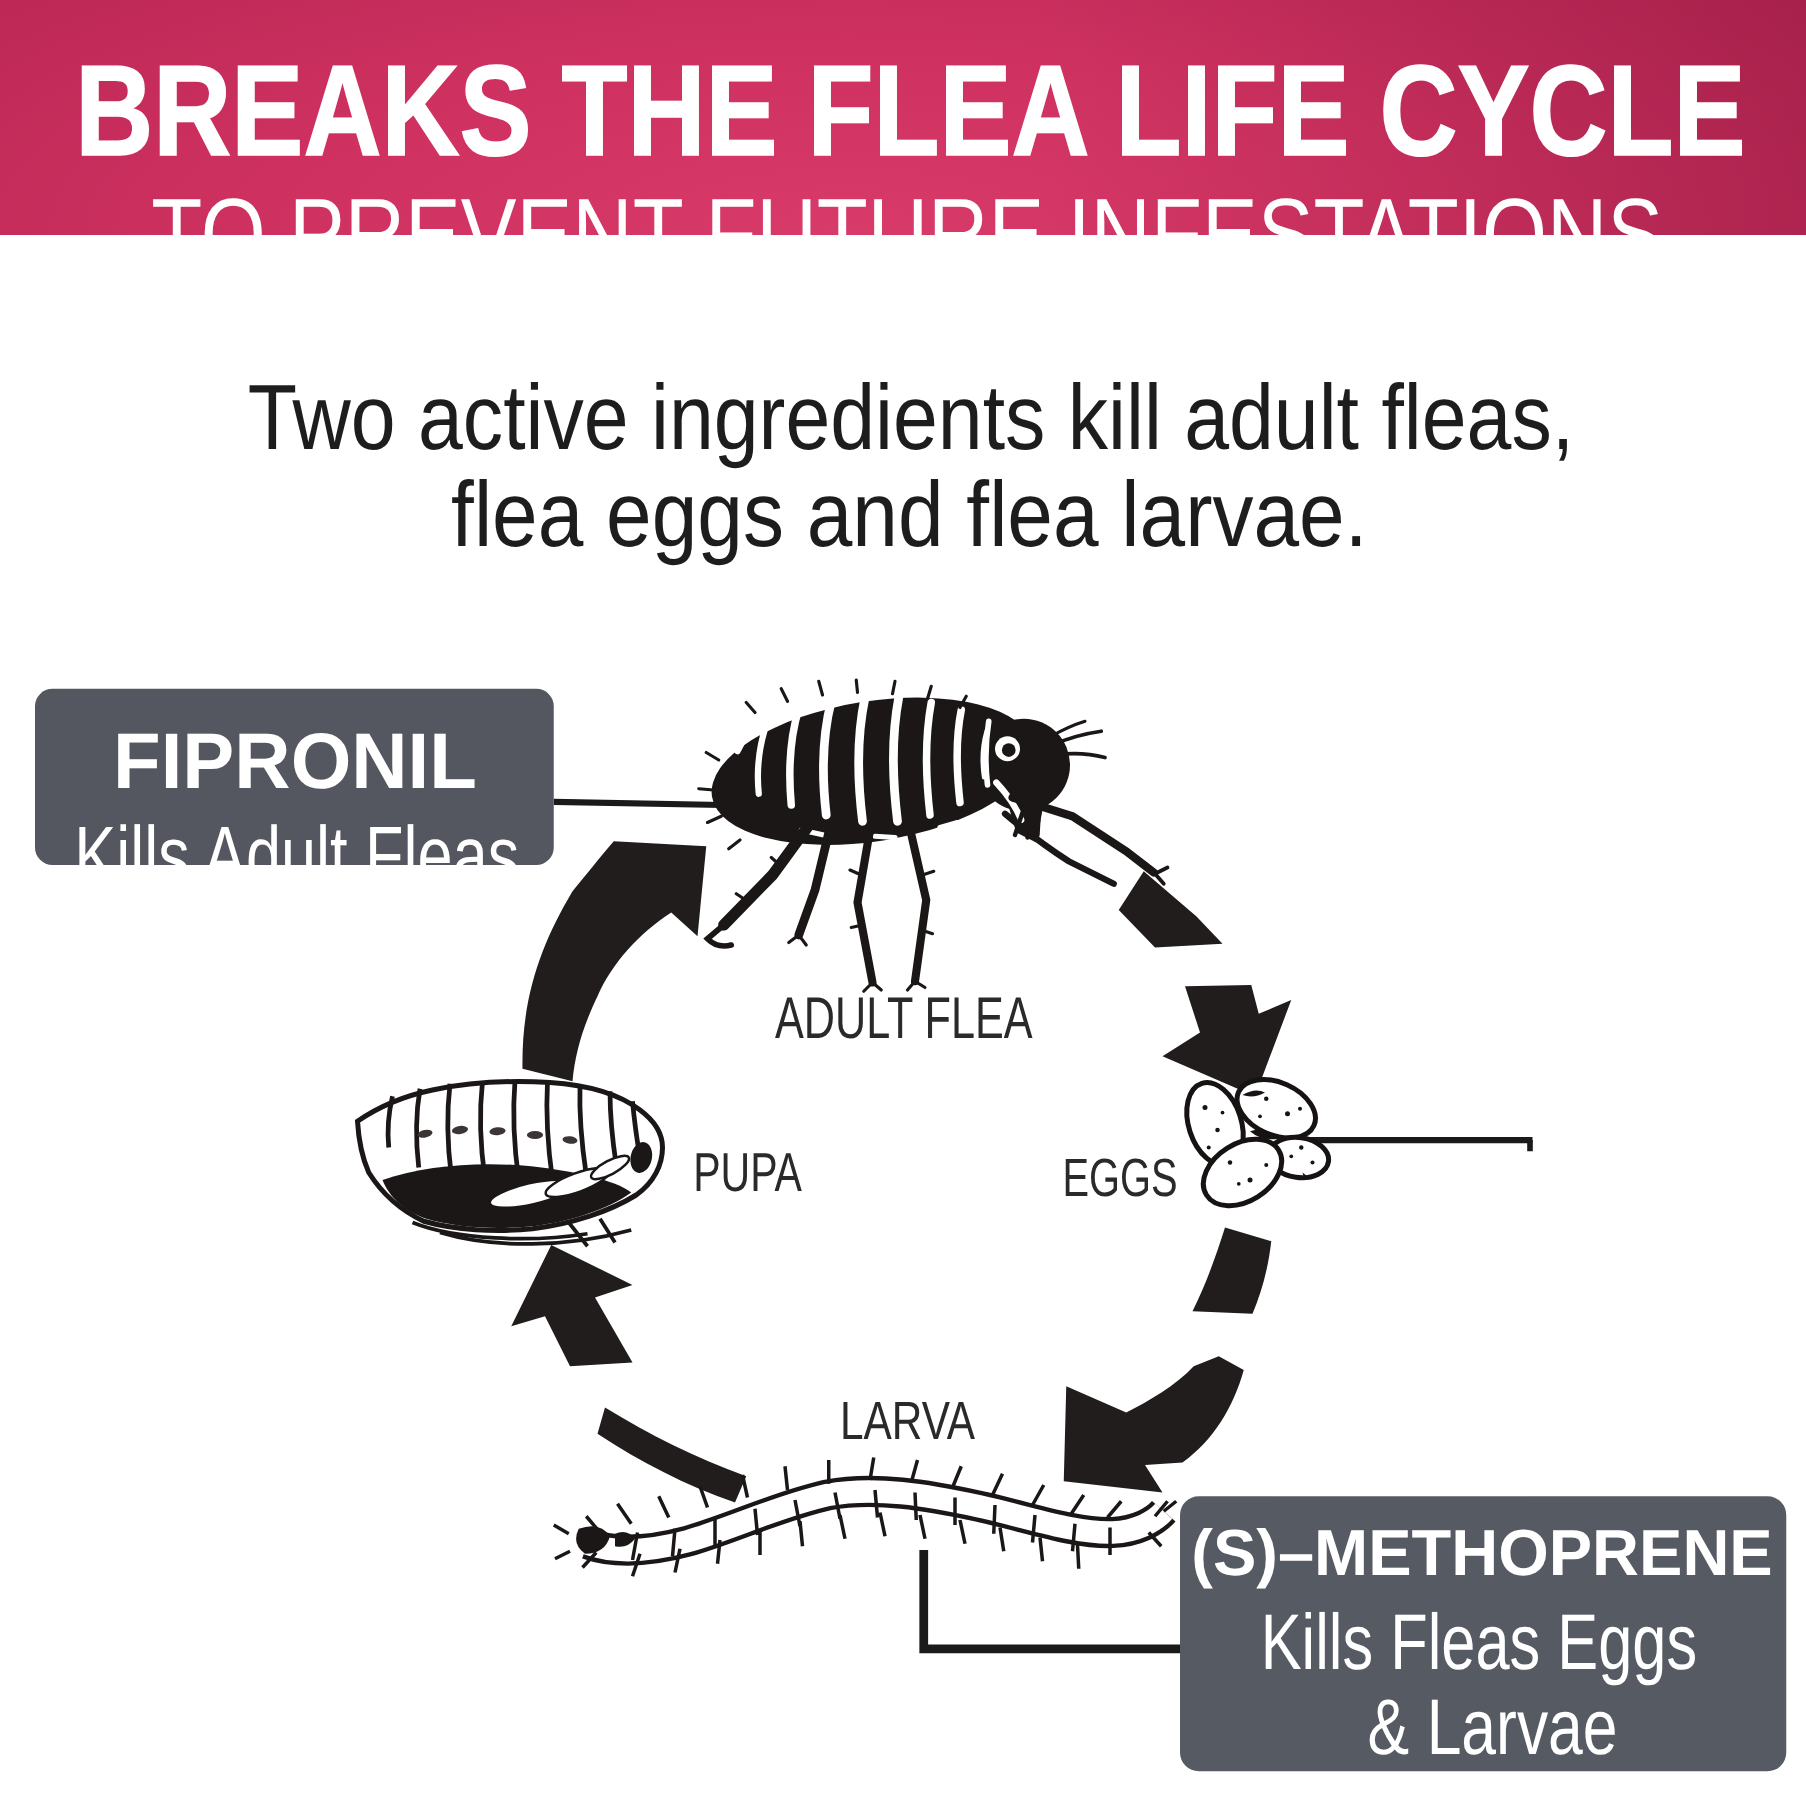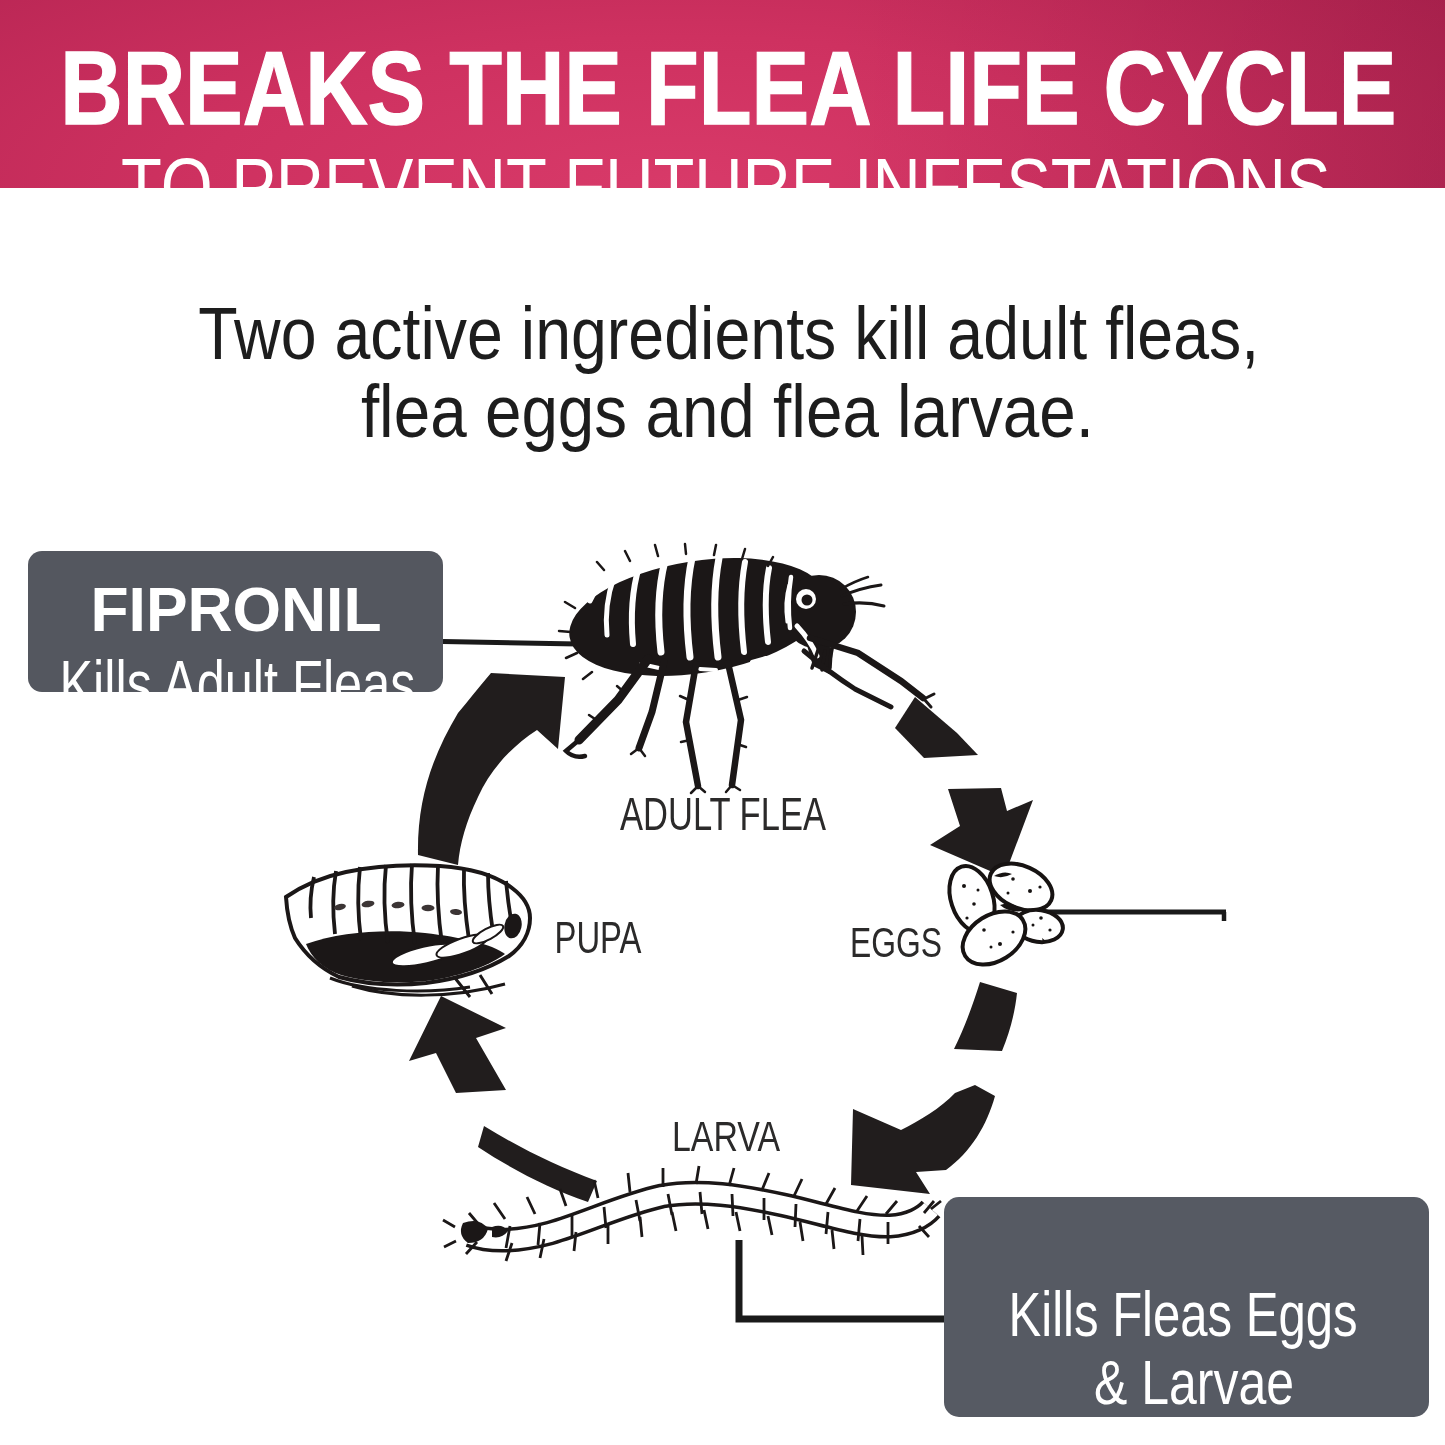--- a/index.html
+++ b/index.html
@@ -185,15 +185,16 @@
 </div>
 <div class="sub">
     <span class="l1">Two active ingredients kill adult fleas,</span>
     <span class="l2">flea eggs and flea larvae.</span>
   </div>
 <div class="box1">
   <span class="b1t">FIPRONIL</span>
   <span class="b1s">Kills Adult Fleas</span>
 </div>
 <div class="box2">
+  <span class="b2t">(S)–METHOPRENE</span>
   <span class="b2s1">Kills Fleas Eggs</span>
   <span class="b2s2">&amp; Larvae</span>
 </div>
 
 </body></html>

